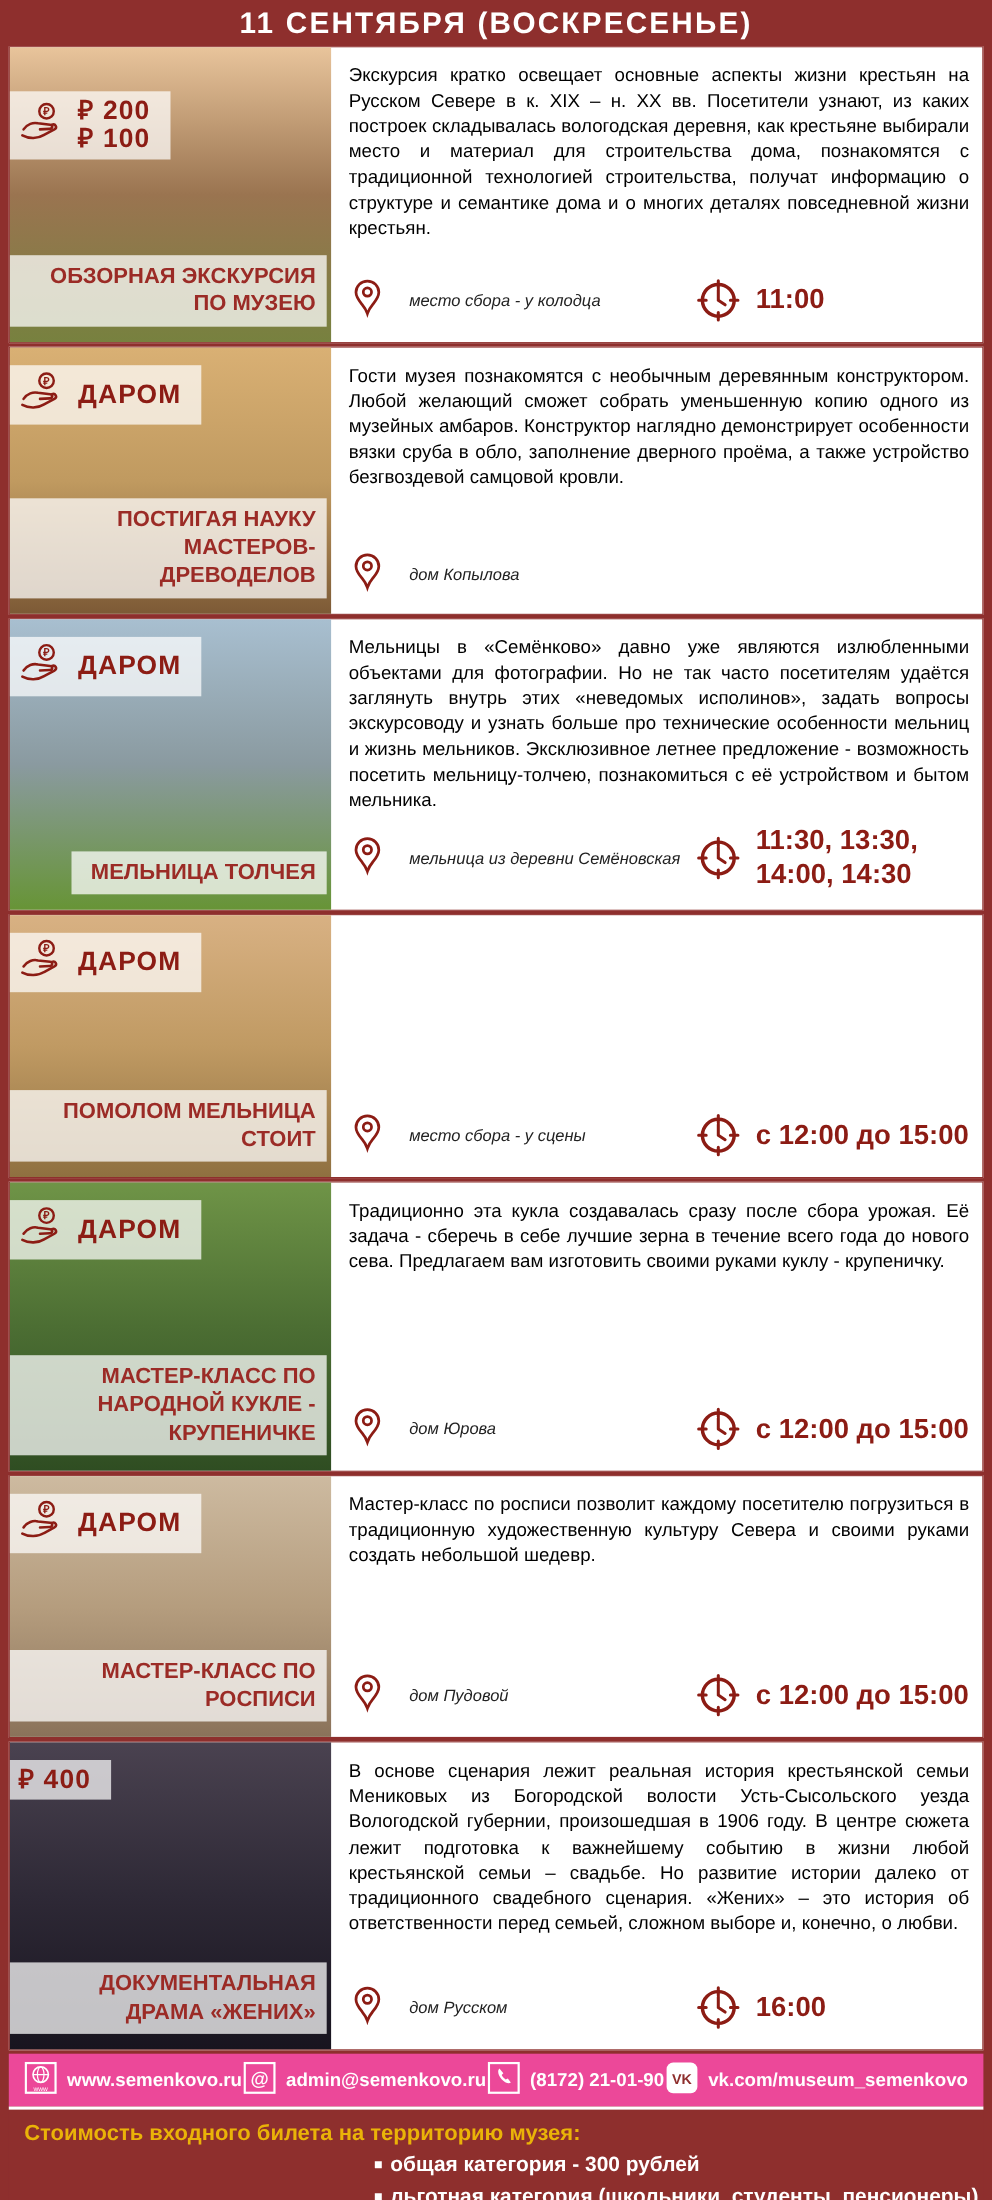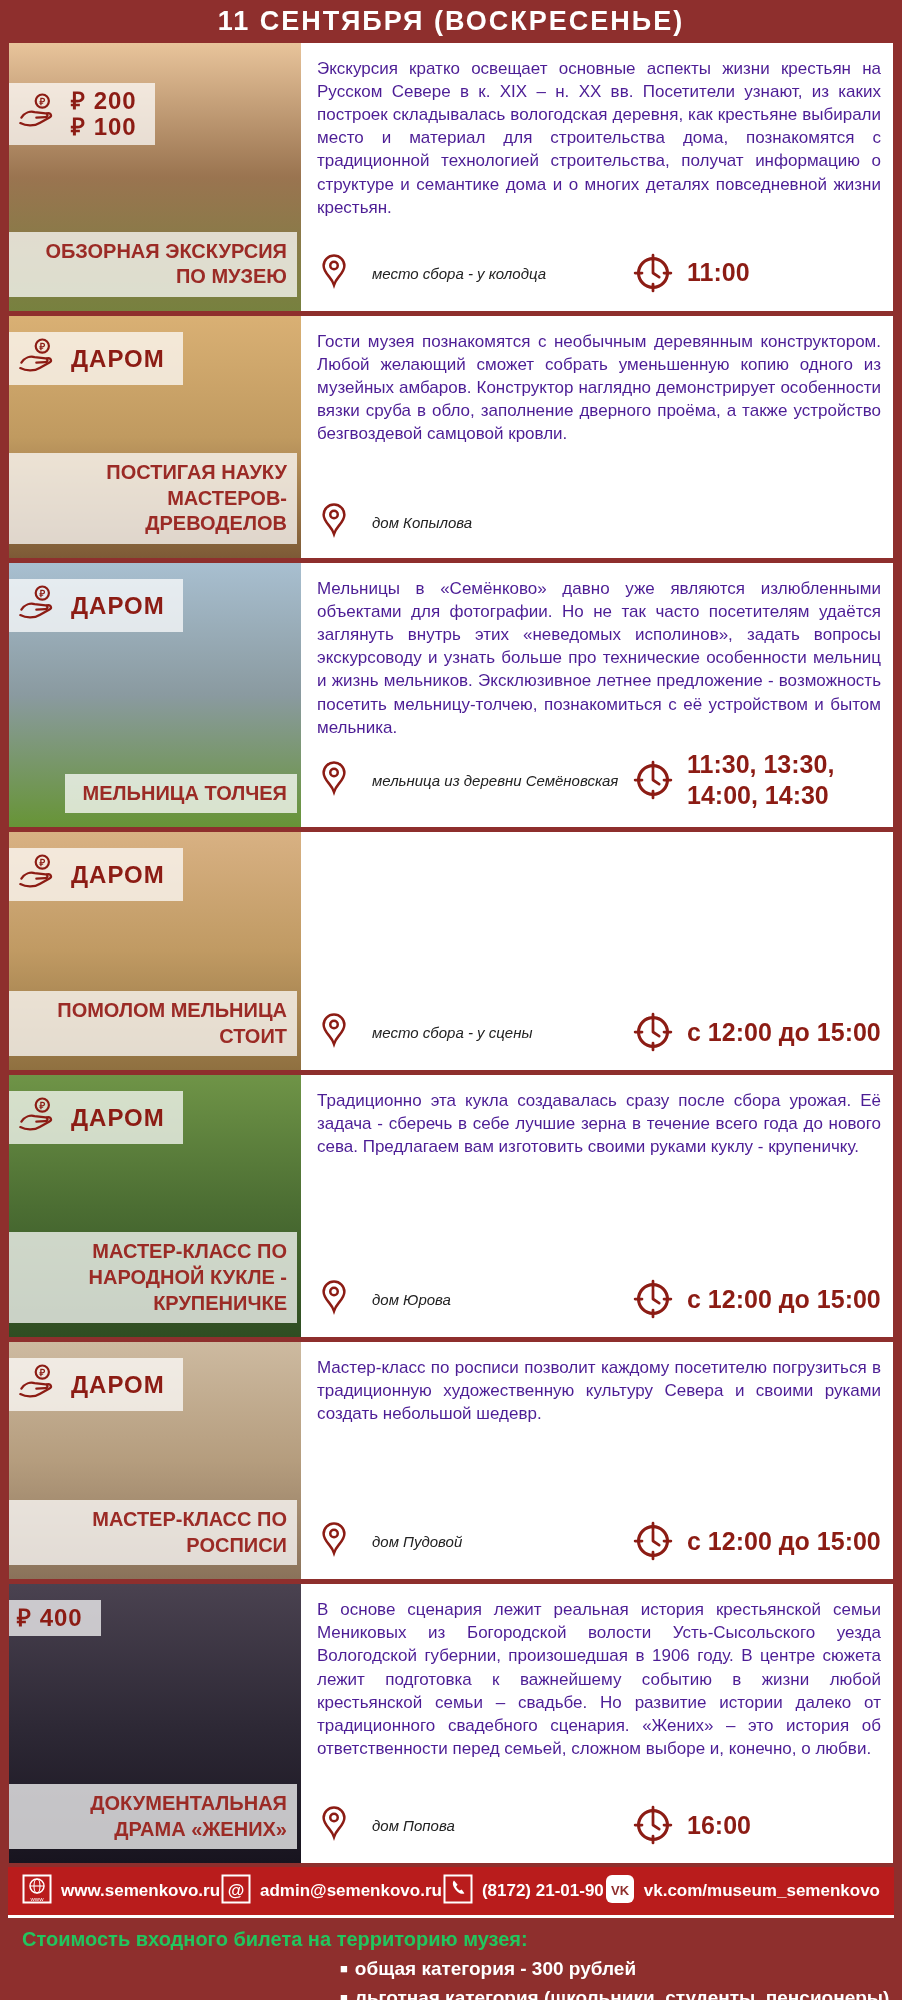--- a/index.html
+++ b/index.html
@@ -47,50 +47,50 @@
     background:rgba(255,255,255,0.74);
     padding:7px 10px 7px 18px;
     text-align:right;
     color:#9b2b26; font-weight:bold; font-size:20px; line-height:1.28;
   }
   .content {
     flex:1; display:flex; flex-direction:column;
     padding:14px 12px 16px 16px;
   }
   .desc {
-    color:#4c1d95; font-size:17px; line-height:1.36;
+    color:#000000; font-size:17px; line-height:1.36;
     text-align:justify;
   }
   .meta {
     margin-top:auto; padding-top:10px;
     display:flex; align-items:center;
   }
   .pin-icon { flex:none; display:flex; align-items:center; margin-left:2px; }
   .loc {
     flex:1; font-style:italic; font-size:15px; color:#222;
     margin-left:23px; padding-right:8px;
   }
   .time-group { width:250px; flex:none; display:flex; align-items:center; gap:12px; }
   .clock-icon { flex:none; display:flex; align-items:center; }
   .time { color:#8c1c14; font-weight:bold; font-size:25px; line-height:1.25; }
   .footer-bar {
     margin-top:3px; height:48px; flex:none;
-    background:#b91c1c;
+    background:#ec4899;
     display:flex; align-items:center; justify-content:space-between;
     padding:0 14px;
   }
   .contact { display:flex; align-items:center; gap:9px; cursor:pointer; }
   .contact-label { color:#fff; font-weight:bold; font-size:17px; }
   .pricing-sep { height:3px; background:#fff; flex:none; }
   .pricing {
     background:#8e2f2d; flex:1; min-height:92px;
     padding:10px 0 12px 14px;
     border-bottom:5px solid #6b201e;
   }
-  .pricing-heading { color:#22c55e; font-weight:bold; font-size:20px; }
+  .pricing-heading { color:#eab308; font-weight:bold; font-size:20px; }
   .pricing-items { margin-left:318px; margin-top:4px; }
   .pricing-item { color:#fff; font-weight:bold; font-size:19px; line-height:1.5; }
   .bullet { font-size:13px; margin-right:7px; vertical-align:2px; }
 </style>
 </head>
 <body>
 
 <div class="poster">
   <div class="header">11 СЕНТЯБРЯ (ВОСКРЕСЕНЬЕ)</div>
 
@@ -343,21 +343,21 @@
     </div>
     <div class="content">
       <p class="desc">В основе сценария лежит реальная история крестьянской семьи Мениковых из Богородской волости Усть-Сысольского уезда Вологодской губернии, произошедшая в 1906 году. В центре сюжета лежит подготовка к важнейшему событию в жизни любой крестьянской семьи – свадьбе. Но развитие истории далеко от традиционного свадебного сценария. «Жених» – это история об ответственности перед семьей, сложном выборе и, конечно, о любви.</p>
       <div class="meta">
         <span class="pin-icon">
           <svg viewBox="0 0 24 32" width="30" height="40">
             <path d="M12 2C7.3 2 3.7 5.7 3.7 10.2c0 3.6 2.2 6.1 4.5 8.9 1.7 2 2.9 3.9 3.8 6.6.9-2.7 2.1-4.6 3.8-6.6 2.3-2.8 4.5-5.3 4.5-8.9C20.3 5.7 16.7 2 12 2z" fill="none" stroke="#8c1c14" stroke-width="2"></path>
             <circle cx="12" cy="10" r="3" fill="none" stroke="#8c1c14" stroke-width="2"></circle>
           </svg>
         </span>
-        <span class="loc">дом Попова</span>
+        <span class="loc">дом Русском</span>
         <span class="time-group">
           <span class="clock-icon">
             <svg viewBox="0 0 32 32" width="44" height="44">
               <circle cx="16" cy="16" r="10.5" fill="none" stroke="#8c1c14" stroke-width="2.3"></circle>
               <path d="M16 3v5M16 24v5M3 16h5M24 16h5" stroke="#8c1c14" stroke-width="2" stroke-linecap="round"></path>
               <path d="M16 16V9M16 16l4.5 3" stroke="#8c1c14" stroke-width="2" stroke-linecap="round"></path>
             </svg>
           </span>
           <span class="time">16:00</span>
         </span>

